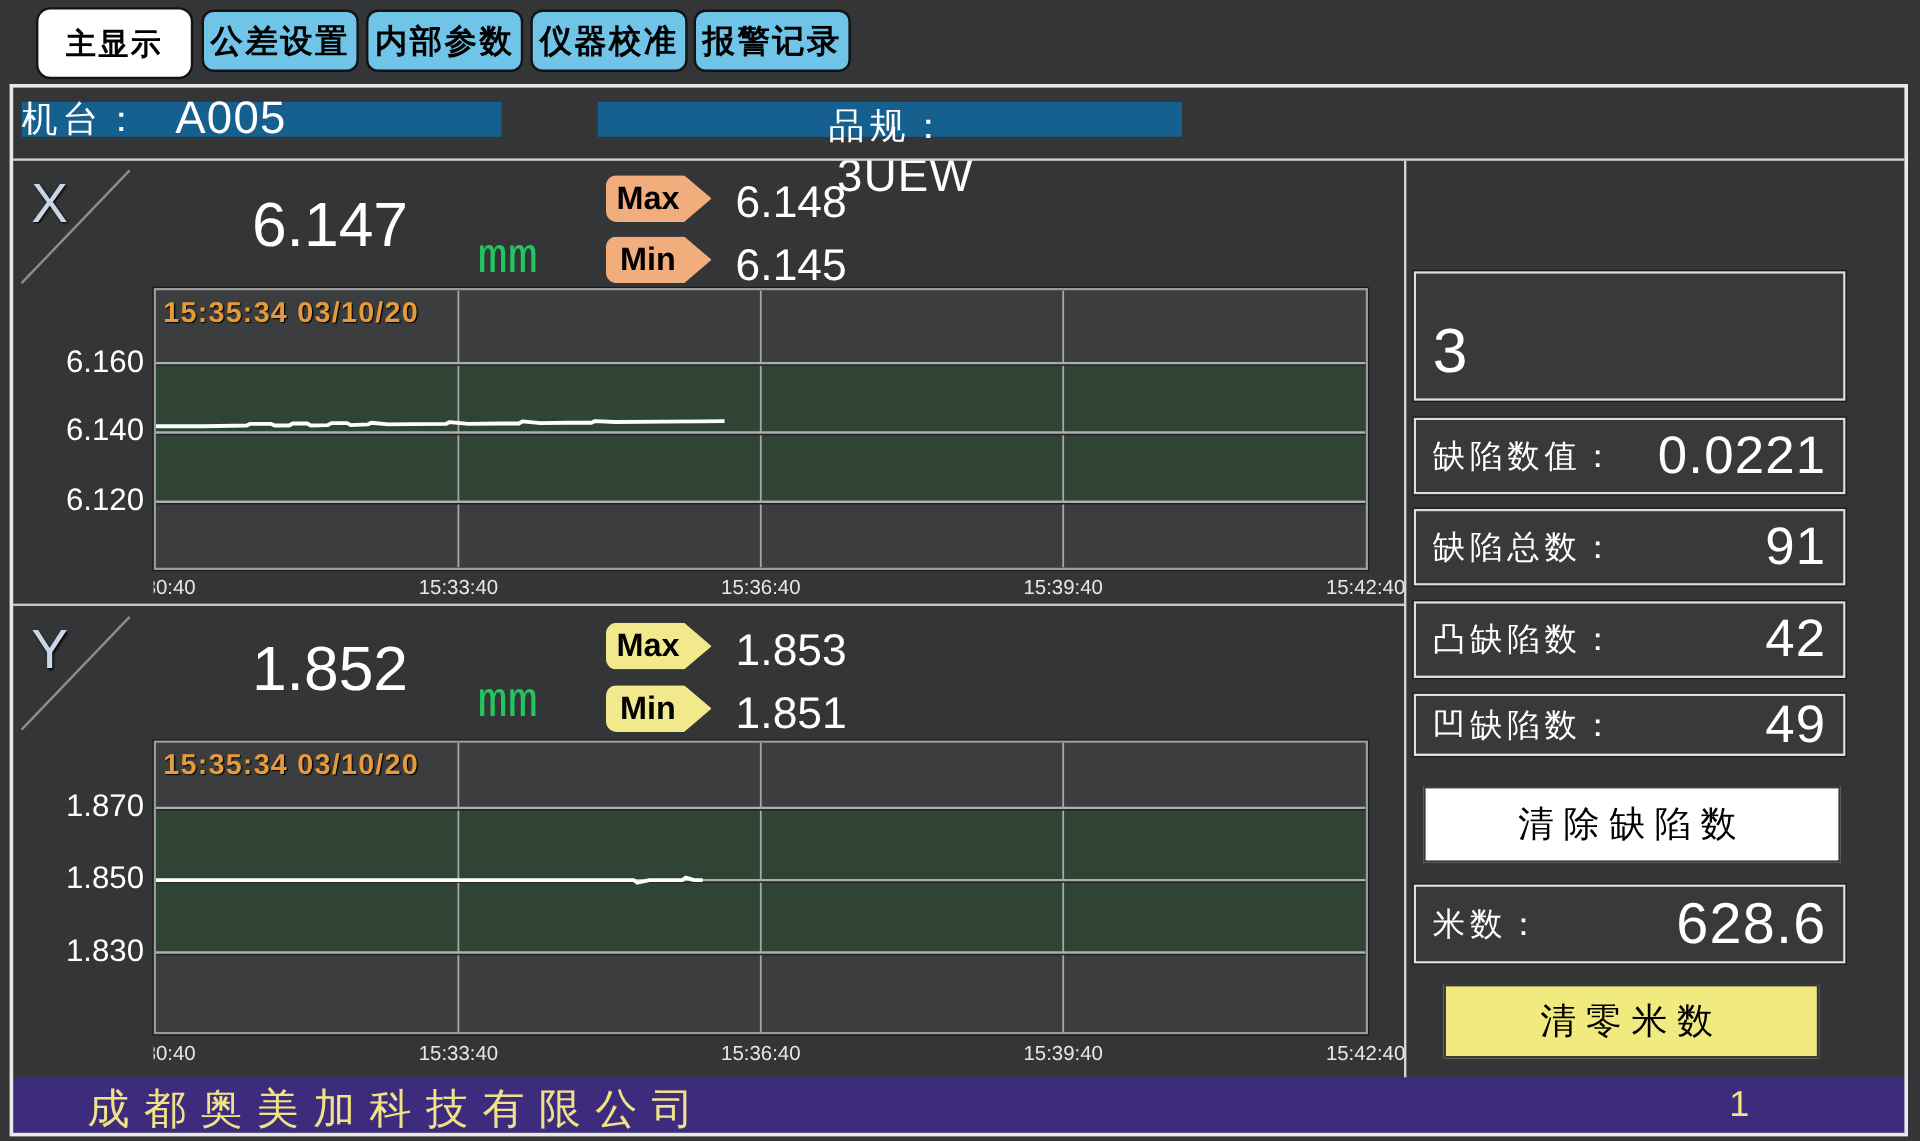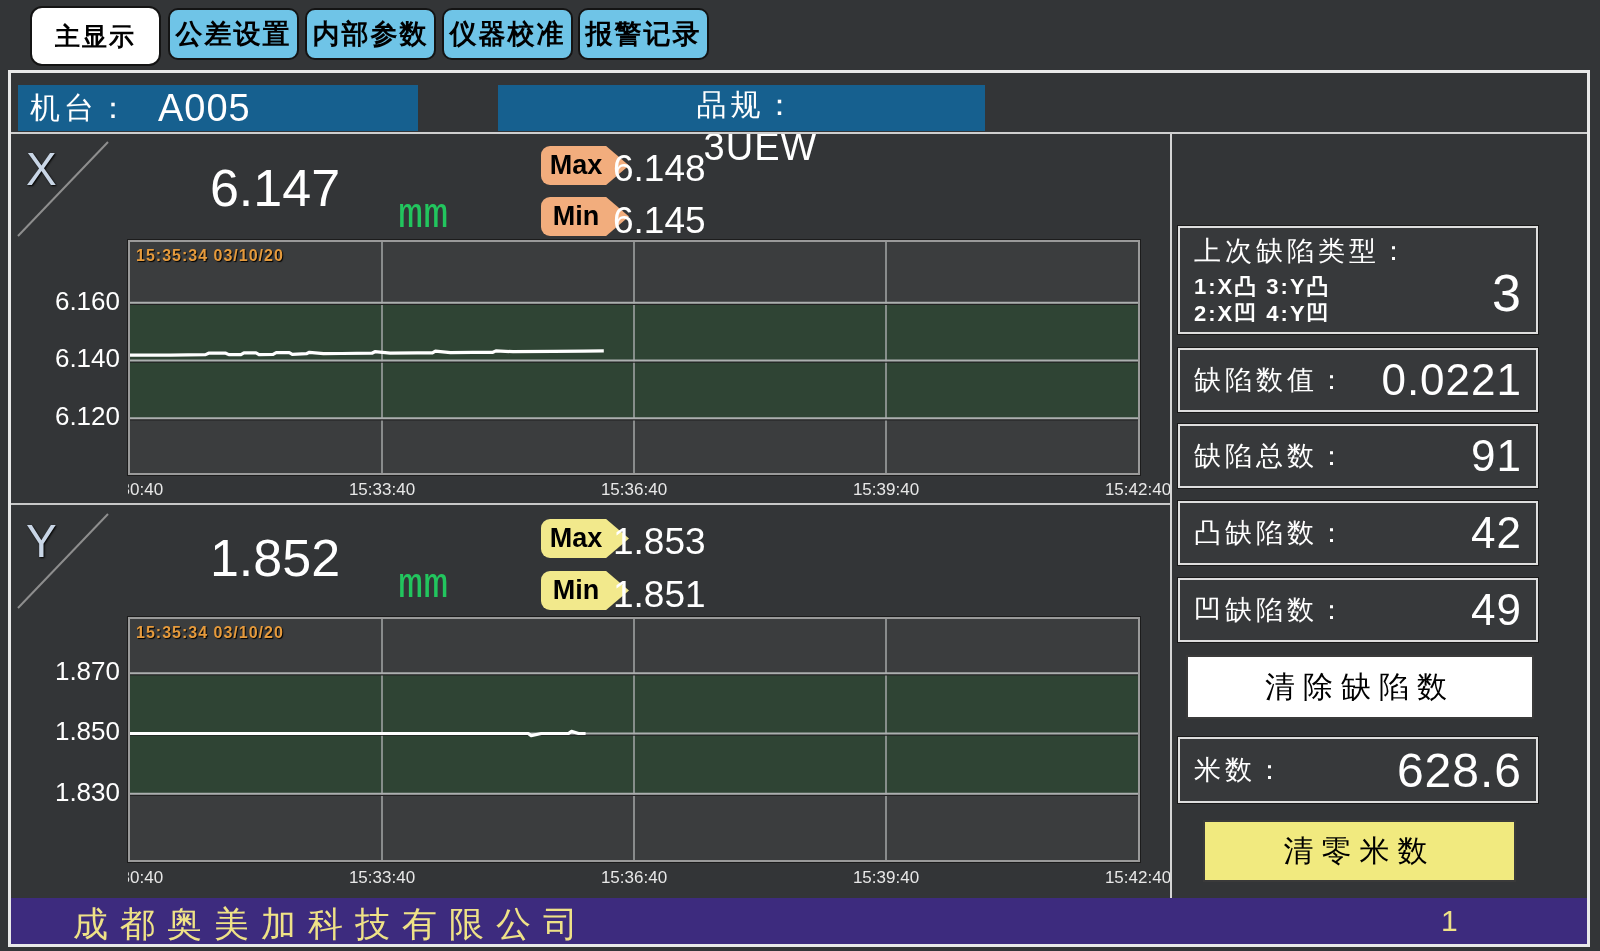--- a/index.html
+++ b/index.html
@@ -20,22 +20,22 @@
     top:6px; height:60px; background:#ffffff; z-index:2;
     border-radius:12px; font-size:25px;
   }
   
   .frame {
     position:absolute; left:8px; top:70px; width:1582px; height:877px;
     border:3px solid #e9e9e9; background:transparent; z-index:1; pointer-events:none;
   }
   
   .hdr-box {
-    position:absolute; height:46px; background:#16608F;
-    display:flex; align-items:center; color:#fff; padding-left:12px;
+    position:absolute; height:29px; background:#16608F;
+    display:flex; align-items:center; color:#fff; 
   }
   .hdr-box .lbl { font-size:30px; letter-spacing:4px; }
   .hdr-box .val { font-size:38px; margin-left:26px; letter-spacing:1px; }
   .machine { left:18px; top:85px; width:400px; }
   .spec    { left:498px; top:85px; width:487px;flex-direction:column; }
   .comm    { position:absolute; left:1250px; top:90px; width:285px; text-align:right;
              color:#fff; font-size:30px; letter-spacing:5px; }
   .hdr-line { position:absolute; left:11px; top:132px; width:1576px; height:2px; background:#cfcfcf; }
   .v-div   { position:absolute; left:1170px; top:134px; width:2px; height:764px; background:#d5d5d5; }
   .xy-div  { position:absolute; left:11px; top:503px; width:1159px; height:2px; background:#c8c8c8; }
@@ -44,33 +44,32 @@
   .diag { position:absolute; }
   .big-val { position:absolute; width:250px; text-align:center; color:#fff; font-size:52px; }
   .unit    { position:absolute; color:#22c55e; font-size:42px;font-family:Liberation Mono, monospace; }
   .badge {
     position:absolute; width:88px; height:39px; color:#000;
     font-size:27px; font-weight:bold;
     display:flex; align-items:center; justify-content:center;
     padding-right:18px;
     border-radius:9px 0 0 9px;
     clip-path:polygon(0 0, 74% 0, 100% 50%, 74% 100%, 0 100%);
-    margin-left:36px;
   }
   .badge.salmon { background:#F2AD7D; }
   .badge.yellow { background:#F2E98C; }
   .mm-val { position:absolute; color:#fff; font-size:37px; }
   
   .chart {
     position:absolute; left:128px; width:1012px;
     border:2px solid #9a9a9a; outline:1px solid #1c1c1c; background:#3B3D3E;
   }
   .chart svg { display:block; }
   .stamp {
-    position:absolute; color:#E59A3C; font-size:16px; font-weight:bold;
+    position:absolute; color:#E59A3C; font-size:24px; font-weight:bold;
     letter-spacing:1px; z-index:3; text-shadow:1px 1px 1px #000;
   }
   .ylabels { position:absolute; left:30px; width:90px; }
   .ylabels div { position:absolute; right:0; width:90px; text-align:right;
                  color:#fff; font-size:26px; }
   .xlabels { position:absolute; left:128px; width:1042px; height:26px; overflow:hidden; }
   .xlabels div { position:absolute; width:120px; text-align:center;
                  color:#e8e8e8; font-size:17px; }
   
   .rbox {
@@ -205,44 +204,39 @@
   <div id="chart-y-xlabels" class="xlabels" style="top:868px">
       <div style="left: -58px;">15:30:40</div>
       <div style="left: 194px;">15:33:40</div>
       <div style="left: 446px;">15:36:40</div>
       <div style="left: 698px;">15:39:40</div>
       <div style="left: 950px;">15:42:40</div>
     </div>
 
 
   <div class="rbox rbox2" style="top:226px; height:108px">
-    <div class="col">
-      <span class="title">上次缺陷类型：</span>
-      <span class="legend">1:X凸  3:Y凸</span>
-      <span class="legend">2:X凹  4:Y凹</span>
-    </div>
     <span class="rval" style="margin-top:26px">3</span>
   </div>
 
   <div class="rbox" style="top:348px; height:64px">
     <span class="rlbl">缺陷数值：</span>
     <span class="rval">0.0221</span>
   </div>
 
   <div class="rbox" style="top:424px; height:64px">
     <span class="rlbl">缺陷总数：</span>
     <span class="rval">91</span>
   </div>
 
   <div class="rbox" style="top:501px; height:64px">
     <span class="rlbl">凸缺陷数：</span>
     <span class="rval">42</span>
   </div>
 
-  <div class="rbox" style="top:578px; height:64px">
+  <div class="rbox" style="top:578px; height:52px">
     <span class="rlbl">凹缺陷数：</span>
     <span class="rval">49</span>
   </div>
 
   <div class="rbtn white">清除缺陷数</div>
 
   <div class="rbox" style="top:737px; height:66px">
     <span class="rlbl">米数：</span>
     <span class="rval" style="font-size:48px">628.6</span>
   </div>

